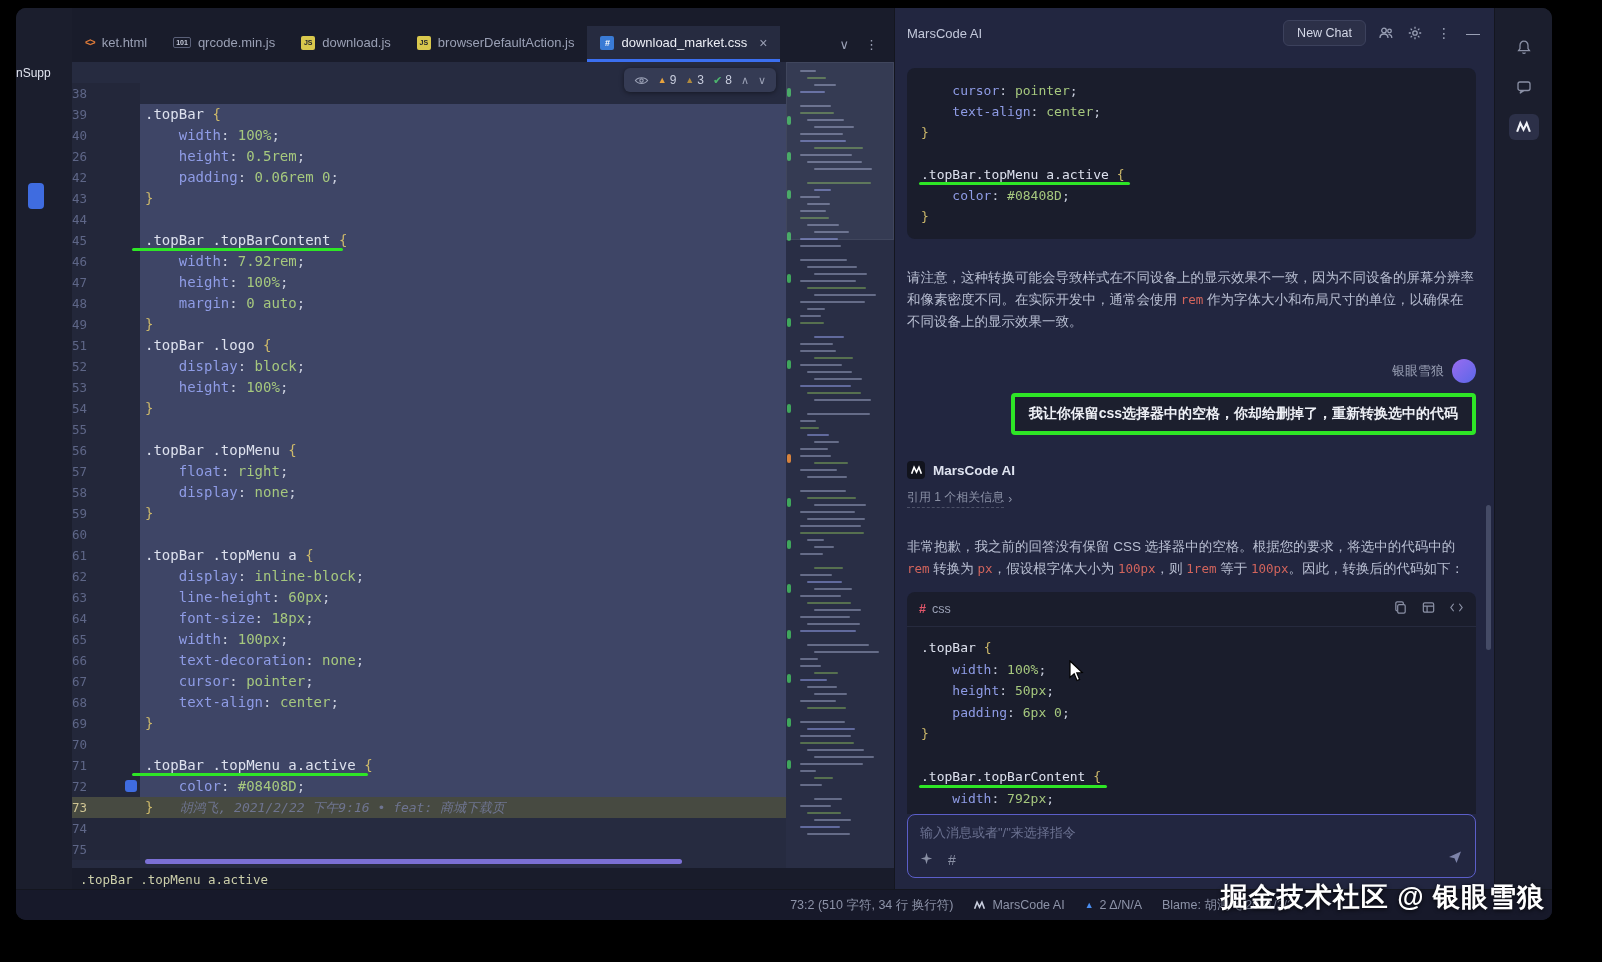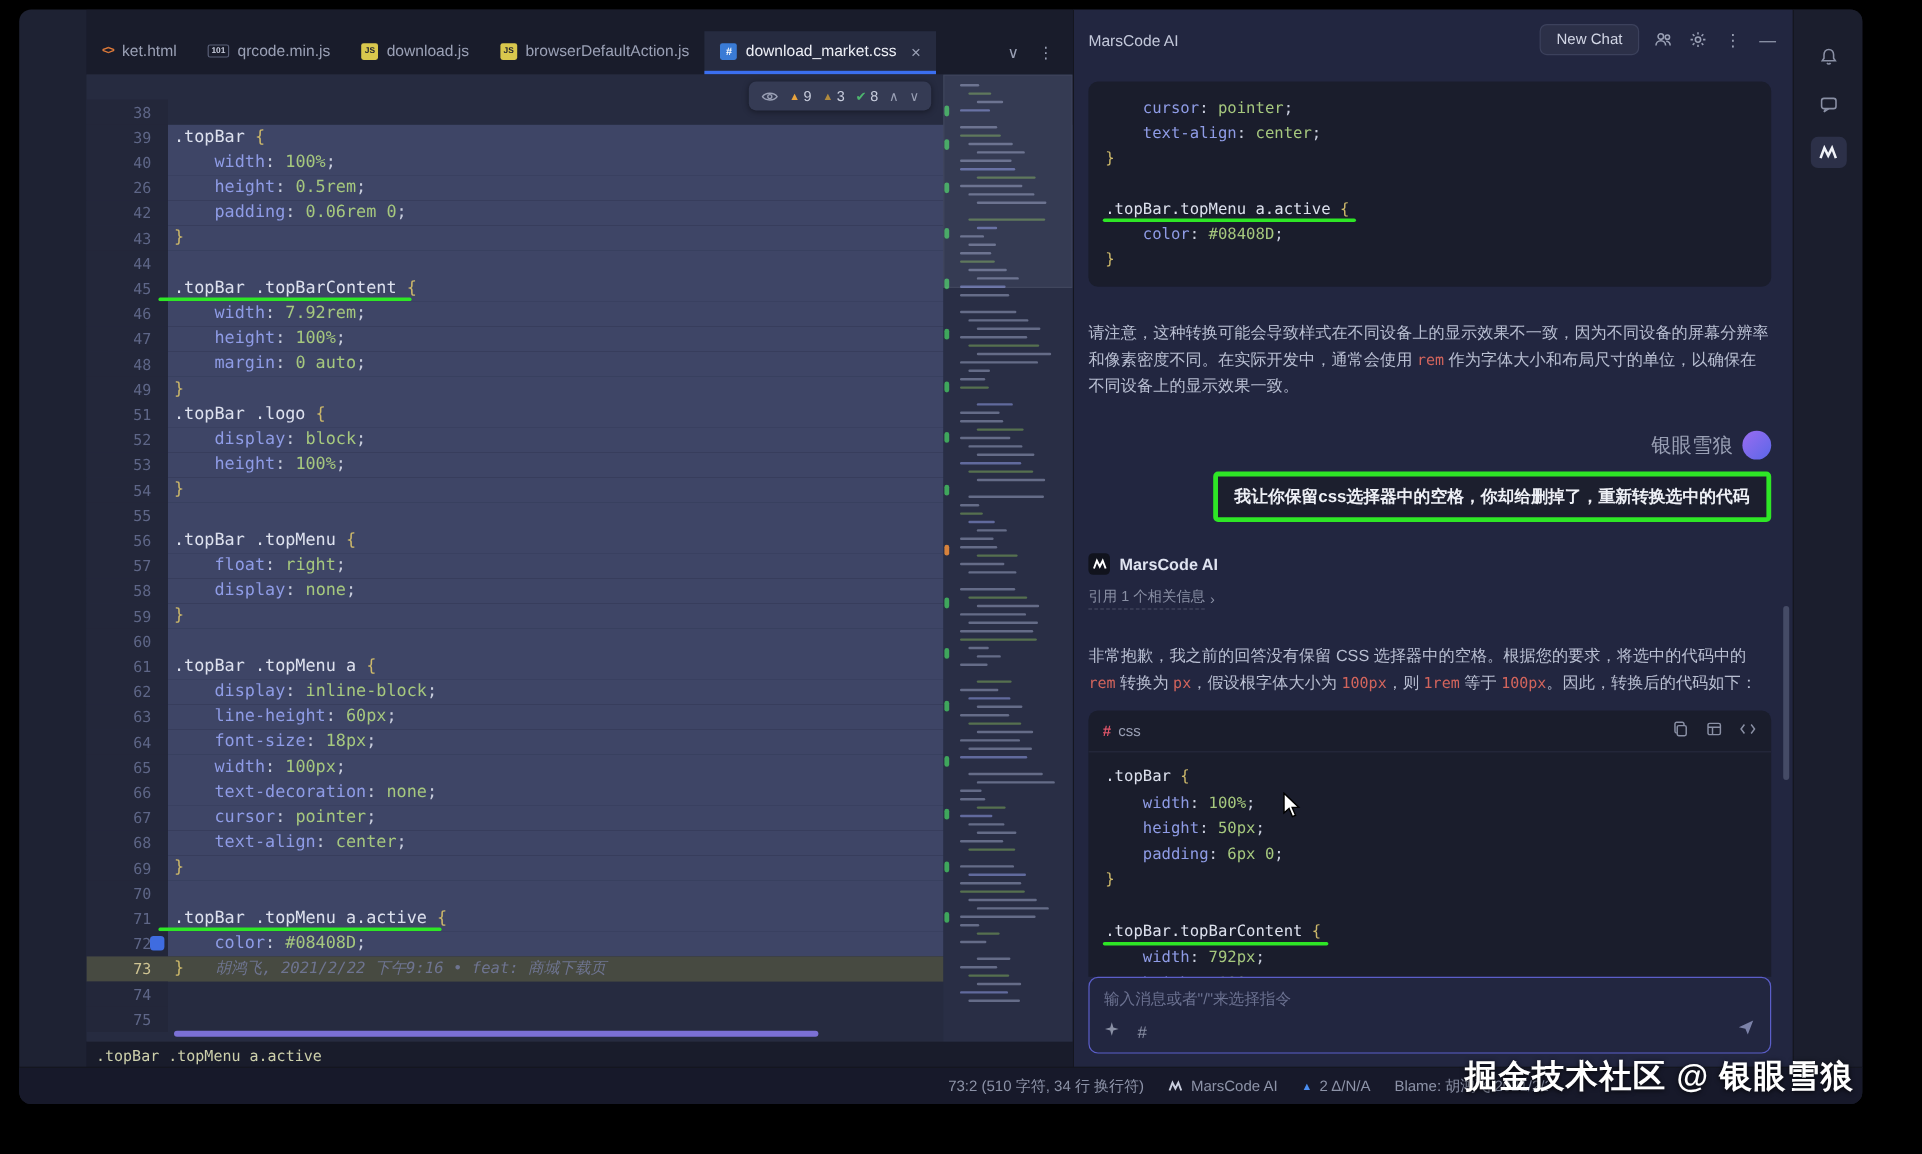--- a/index.html
+++ b/index.html
@@ -24,21 +24,21 @@
   .ficon{display:inline-grid;place-items:center;font-weight:bold;}
   .ic-html{color:#e07b39;font-size:10px;letter-spacing:-1px;}
   .ic-js{width:14px;height:14px;background:#d9c84d;color:#22242e;font-size:7px;border-radius:2px;}
   .ic-minjs{font-size:7px;color:#c9cede;border:1px solid #5a6078;border-radius:2px;padding:1px 2px;}
   .ic-css{width:14px;height:14px;background:#3a7bd5;color:#fff;font-size:9px;border-radius:2px;}
   .tab-extras{margin-left:auto;display:flex;gap:16px;padding:0 16px 10px 0;color:#9aa0b5;font-size:13px;}
 
   .editor-body{flex:1;position:relative;background:#262b40;overflow:hidden;}
   .code-scroll{position:absolute;inset:0;padding-top:21px;font-family:"DejaVu Sans Mono","Liberation Mono",monospace;}
   .ed-row{display:flex;height:21px;}
-  .ln{flex:0 0 68px;box-sizing:border-box;padding-right:14px;text-align:right;color:#5e6687;
+  .ln{flex:0 0 68px;box-sizing:border-box;padding-right:14px;text-align:left;color:#5e6687;
       font-size:12.5px;line-height:21px;background:#23273a;position:relative;}
   .code{flex:1;padding-left:5px;line-height:21px;font-size:14px;white-space:pre;position:relative;color:#c9cedd;}
   .ed-row.sel .code{background:#3e4566;}
   .ed-row.cur .ln{background:#474a41;color:#cfc493;}
   .ed-row.cur .code{background:#474a41;}
   .t-sel{color:#dde1ee}.t-prop{color:#8f9ce6}.t-val{color:#a6c87e}.t-br{color:#ccb86a}.t-pun{color:#c9cedd}
   .ul-green{position:absolute;left:-8px;bottom:0;height:3px;background:#2ee626;border-radius:2px;}
   .blame{color:#6e7490;font-style:italic;margin-left:26px;font-size:13px;}
   .bookmark{position:absolute;right:3px;top:4px;width:12px;height:12px;background:#3f6ce0;border-radius:3px;}
 
@@ -74,21 +74,21 @@
   .ch-icon{color:#9aa0b5;display:grid;place-items:center;width:18px;font-size:14px;}
 
   .chat-scroll{flex:1;position:relative;overflow:hidden;padding:0 18px 0 12px;}
   .chat-code{background:#1a1d2c;border-radius:8px;padding:12px 14px;margin-top:10px;
              font-family:"DejaVu Sans Mono",monospace;font-size:13px;line-height:21px;color:#c9cede;}
   .c-line{position:relative;white-space:pre;}
   .c-line .ul-green{left:-2px;}
   .chat-para{margin-top:28px;font-size:13.5px;line-height:22px;color:#b9bfd2;}
   .inline-code{font-family:"DejaVu Sans Mono",monospace;color:#d2645c;font-size:12.5px;}
   .user-row{margin-top:26px;display:flex;justify-content:flex-end;align-items:center;gap:8px;
-            color:#9aa0b5;font-size:17px;}
+            color:#9aa0b5;font-size:13px;}
   .avatar{width:24px;height:24px;border-radius:50%;background:linear-gradient(135deg,#9a6cf0,#5a67e8);}
   .bubble-wrap{display:flex;justify-content:flex-end;margin-top:10px;}
   .user-bubble{border:4px solid #2ee626;background:#1c1f2e;border-radius:4px;padding:8px 14px;
                color:#eef0f6;font-weight:700;font-size:14px;}
   .ai-row{margin-top:26px;display:flex;align-items:center;gap:8px;color:#dfe3f0;font-weight:700;font-size:13.5px;}
   .ai-logo{width:18px;height:18px;background:#11131d;border-radius:4px;display:grid;place-items:center;color:#fff;}
   .ref-row{margin-top:10px;color:#8a90a5;font-size:12px;display:flex;gap:4px;align-items:center;}
   .ref-row > span:first-child{border-bottom:1px dashed #4a4f66;padding-bottom:1px;}
   .code-card{margin-top:12px;background:#1a1d2c;border-radius:8px;overflow:hidden;}
   .card-head{height:34px;display:flex;align-items:center;gap:6px;padding:0 12px;border-bottom:1px solid #262a3e;font-size:12.5px;}
@@ -122,20 +122,24 @@
   .watermark{position:absolute;right:57px;top:879px;font-size:27px;font-weight:700;color:#fff;
              letter-spacing:1px;text-shadow:0 1px 4px rgba(0,0,0,.85);z-index:50;}
   .cursor{position:absolute;left:1068px;top:660px;z-index:60;}
 </style>
 </head>
 <body>
 
 <div class="page">
   <div class="window">
 
+    <div class="left-strip">
+      <div class="tool-label">nSupp</div>
+      <div class="stripe-ind"></div>
+    </div>
 
     <div class="editor-col">
       <div class="tabbar">
         <div class="tab-strip">
             <div class="tab">
               <span class="ficon ic-html">&lt;&gt;</span>
               <span class="tab-label">ket.html</span>
             </div>
             <div class="tab">
               <span class="ficon ic-minjs">101</span>

